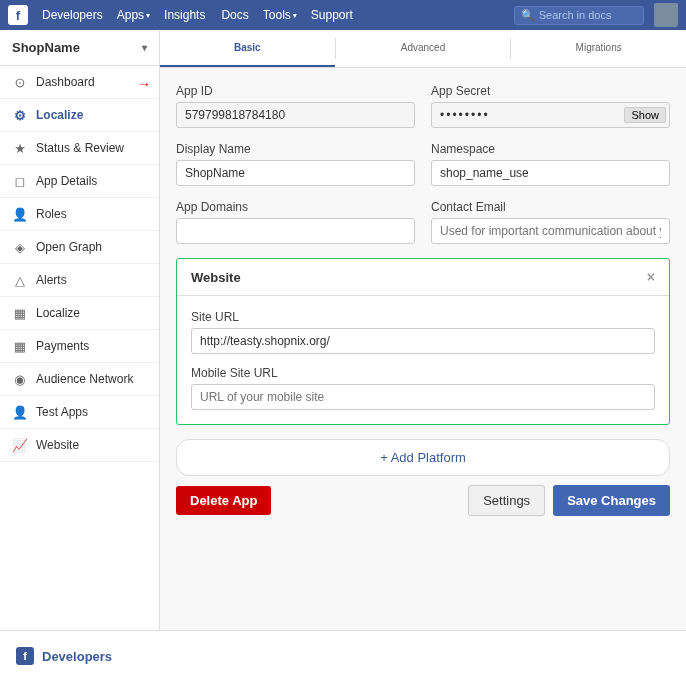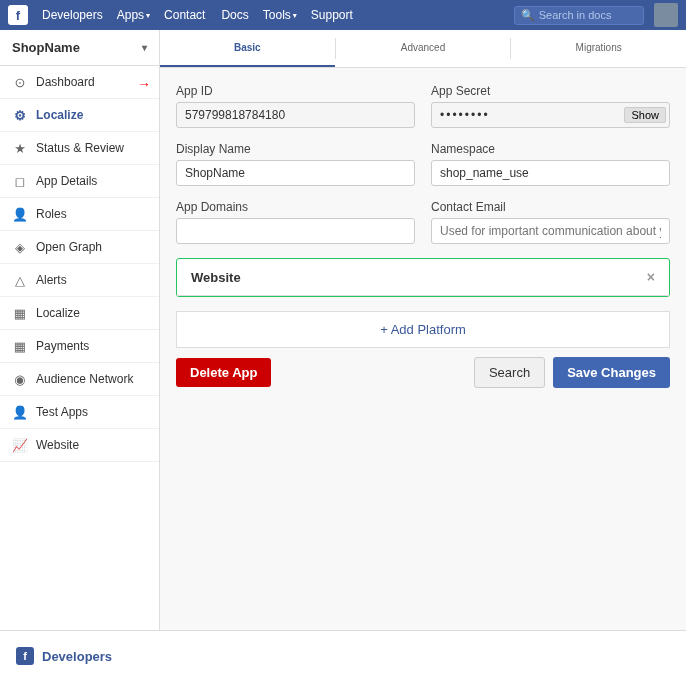--- a/index.html
+++ b/index.html
@@ -47,21 +47,21 @@
     .password-field { position: relative; }
     .password-field input { width: 100%; border: 1px solid #ccc; border-radius: 3px; padding: 5px 8px; font-size: 12px; }
     .password-field .show-btn { position: absolute; right: 4px; top: 50%; transform: translateY(-50%); background: #e0e0e0; border: 1px solid #ccc; border-radius: 2px; font-size: 11px; padding: 1px 6px; cursor: pointer; }
 
     .section-box { background: #fff; border: 1px solid #22c55e; border-radius: 3px; margin-bottom: 14px; }
     .section-header { display: flex; align-items: center; justify-content: space-between; padding: 10px 14px; border-bottom: 1px solid #ddd; }
     .section-header span { font-size: 13px; font-weight: bold; color: #333; }
     .section-header .close { color: #999; cursor: pointer; font-size: 14px; }
     .section-content { padding: 14px; }
 
-    .add-platform-btn { width: 100%; background: #fff; border: 1px solid #ddd; border-radius: 0; padding: 10px; text-align: center; color: #3b5998; cursor: pointer; font-size: 13px; margin-bottom: 9px; }
+    .add-platform-btn { width: 100%; background: #fff; border: 1px solid #ddd; border-radius: 13px; padding: 10px; text-align: center; color: #3b5998; cursor: pointer; font-size: 13px; margin-bottom: 9px; }
 
     .actions { display: flex; align-items: center; justify-content: space-between; margin-top: 4px; }
     .delete-btn { background: #cc0000; color: #fff; border: none; border-radius: 3px; padding: 7px 14px; font-size: 13px; cursor: pointer; font-weight: bold; }
     .right-actions { display: flex; gap: 8px; }
     .discard-btn { background: #f0f0f0; border: 1px solid #ccc; border-radius: 3px; padding: 7px 14px; font-size: 13px; cursor: pointer; color: #333; }
     .save-btn { background: #4267b2; color: #fff; border: none; border-radius: 3px; padding: 7px 14px; font-size: 13px; cursor: pointer; font-weight: bold; }
 
     
     .footer { background: #fff; border-top: 1px solid #ddd; padding: 16px; }
     .footer-top { display: flex; align-items: center; gap: 8px; margin-bottom: 14px; }
@@ -74,21 +74,21 @@
 </head>
 <body>
 
 <nav class="top-nav">
   <div class="fb-logo">f</div>
   <span class="nav-link">Developers</span>
   <span class="nav-dropdown">
     <span>Apps</span>
     <span class="arrow">▾</span>
   </span>
-  <span class="nav-link">Contact</span>
+  <span class="nav-link">Insights</span>
   <span class="nav-link">Docs</span>
   <span class="nav-dropdown">
     <span>Tools</span>
     <span class="arrow">▾</span>
   </span>
   <span class="nav-link">Support</span>
   <div class="search-box">
     <span>🔍</span>
     <span style="color:#afc4e8; font-size:11px;">Search in docs</span>
   </div>
@@ -200,28 +200,38 @@
           <label>Contact Email</label>
           <input type="text" style="color: rgb(170, 170, 170);" placeholder="Used for important communication about your app">
         </div>
       </div>
 
       <div class="section-box">
         <div class="section-header">
           <span>Website</span>
           <span class="close">×</span>
         </div>
+        <div class="section-content">
+          <div class="form-group" style="margin-bottom:12px;">
+            <label>Site URL</label>
+            <input type="text" value="http://teasty.shopnix.org/" style="">
+          </div>
+          <div class="form-group">
+            <label>Mobile Site URL</label>
+            <input type="text" placeholder="URL of your mobile site" style="">
+          </div>
+        </div>
       </div>
 
       <div class="add-platform-btn">+ Add Platform</div>
 
       <div class="actions">
         <button class="delete-btn">Delete App</button>
         <div class="right-actions">
-          <button class="discard-btn">Search</button>
+          <button class="discard-btn">Settings</button>
           <button class="save-btn">Save Changes</button>
         </div>
       </div>
 
     </div>
   </div>
 </div>
 
 <div class="footer">
   <div class="footer-top">

